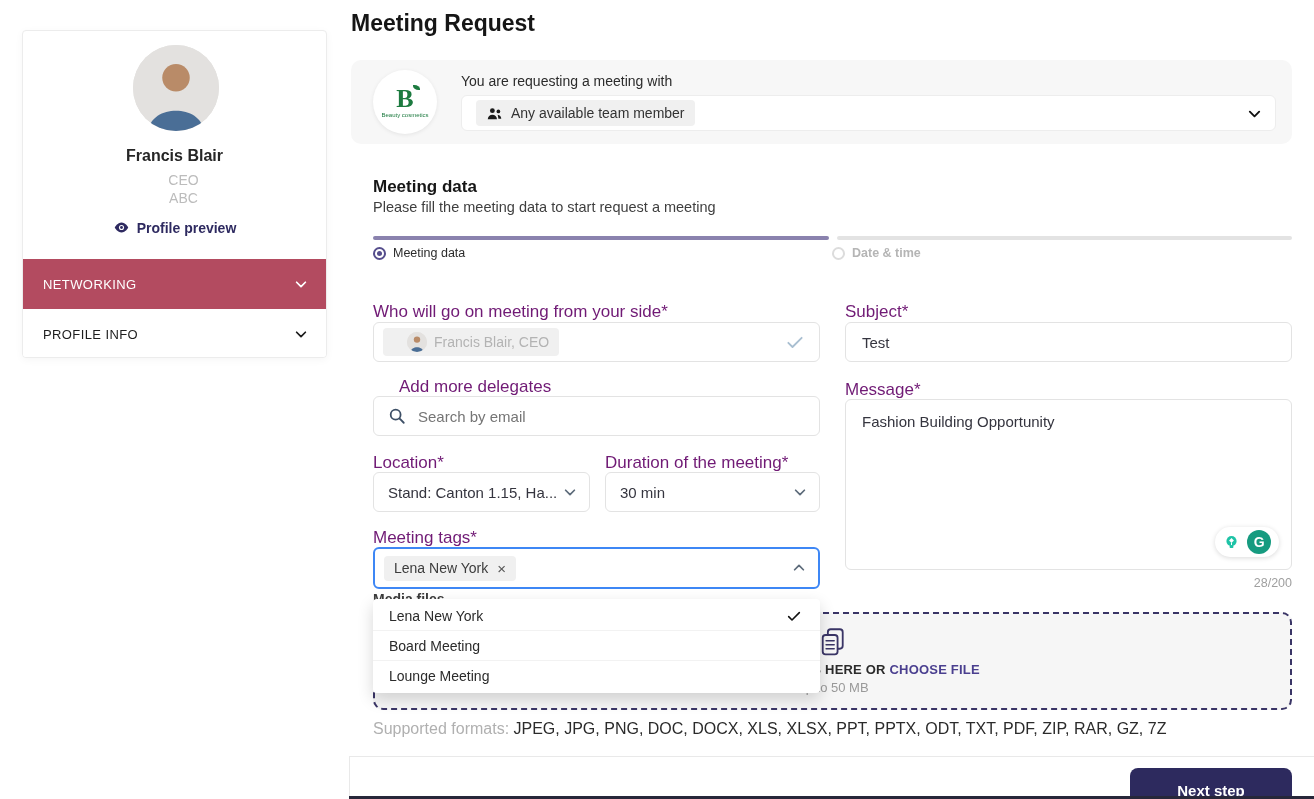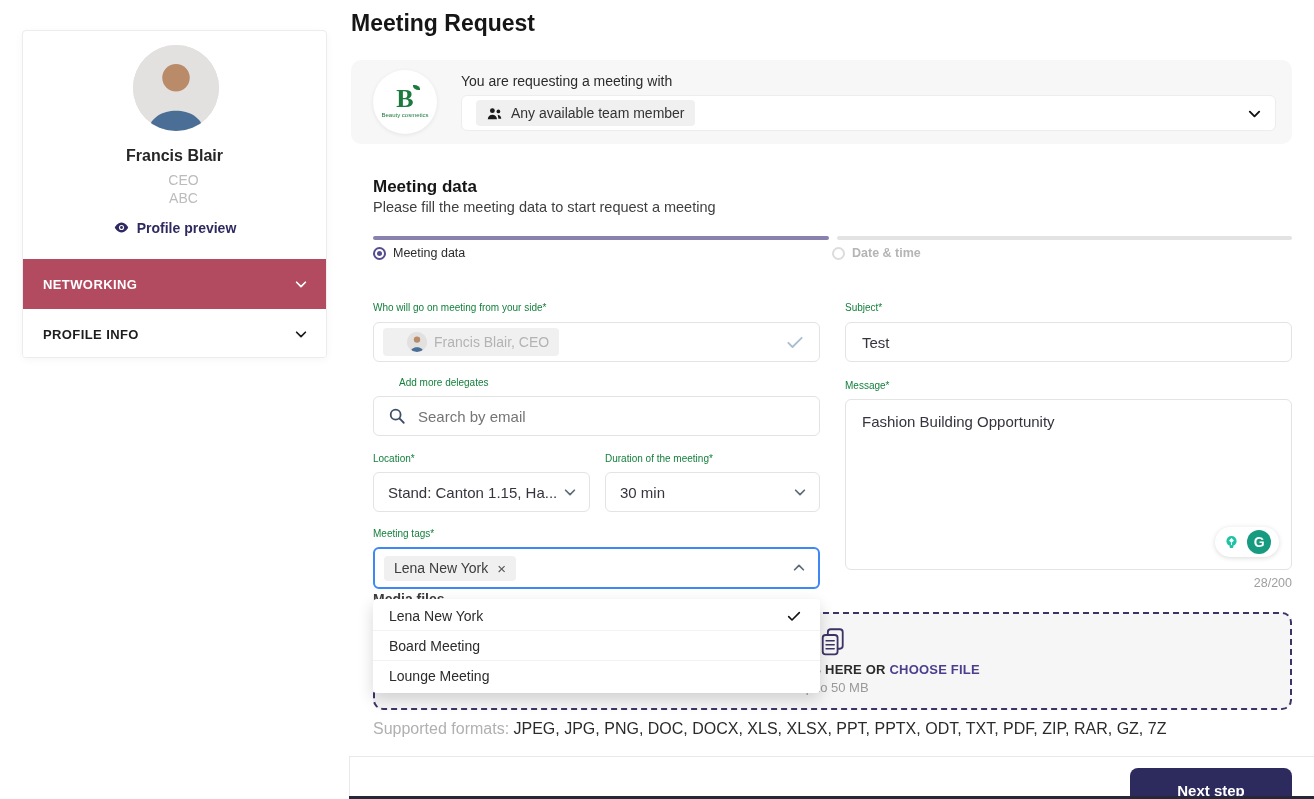--- a/index.html
+++ b/index.html
@@ -14,21 +14,21 @@
   .avatar-lg { left:110px; top:14px; width:86px; height:86px; border-radius:50%;
     overflow:hidden; background:#e3e1df; }
   .profile-name { left:0; top:116px; width:100%; text-align:center; font-size:16px;
     font-weight:700; color:#262626; }
   .profile-role, .profile-company { left:9px; width:100%; text-align:center;
     font-size:14px; color:#bcbcbc; }
   .profile-role { top:141px; } .profile-company { top:159px; }
   .profile-preview { left:0; top:188px; width:100%; display:flex; justify-content:center;
     align-items:center; gap:7px; font-size:14px; font-weight:700; color:#2e2a60; cursor:pointer; }
   .menu-item { left:0; width:305px; height:50px; display:flex; align-items:center;
-    justify-content:space-between; padding:0 20px; font-size:13px; font-weight:700;
+    justify-content:space-between; padding:0 20px; font-size:13px; font-weight:400;
     letter-spacing:.4px; cursor:pointer; }
   .menu-active { top:228px; background:#b34b60; color:#fff; }
   .menu-plain  { top:278px; background:#fff; color:#1d1d1d; }
 
   
   .page-title { left:351px; top:10px; font-size:23px; font-weight:700; color:#161616; }
   .banner { left:351px; top:60px; width:941px; height:84px; background:#f7f7f7; border-radius:10px; }
   .logo-circle { left:22px; top:10px; width:64px; height:64px; background:#fff; border-radius:50%;
     box-shadow:0 1px 4px rgba(0,0,0,.08); display:flex; flex-direction:column;
     align-items:center; justify-content:center; }
@@ -52,21 +52,21 @@
   .bar-active { left:373px; width:456px; background:#8a82ae; }
   .bar-idle { left:837px; width:455px; background:#e3e3e3; }
   .step { top:246px; display:flex; align-items:center; gap:7px; font-size:12.5px; }
   .step1 { left:373px; color:#2b2b2b; } .step2 { left:832px; color:#b5b5b5;font-weight:bold; }
   .radio-on { width:13px; height:13px; border-radius:50%; border:2px solid #554d8c;
     display:flex; align-items:center; justify-content:center; }
   .radio-on i { width:5px; height:5px; border-radius:50%; background:#554d8c; }
   .radio-off { width:13px; height:13px; border-radius:50%; border:2px solid #dcdcdc; background:#fff; }
 
   
-  .flabel { font-size:10px; color:#15803d; }
+  .flabel { font-size:17px; color:#701a75; }
   .fbox { background:#fff; border:1px solid #e3e3e3; border-radius:6px; }
   .chip { background:#f0f0f0; border-radius:4px; padding:4px 10px; display:inline-flex;
     align-items:center; gap:7px; font-size:14px; }
   .avatar-sm { width:20px; height:20px; border-radius:50%; overflow:hidden; background:#e3e1df; }
   input, textarea { font-family:"Liberation Sans", sans-serif; border:none; outline:none;
     background:transparent; }
   .select-box { display:flex; align-items:center; justify-content:space-between;
     padding:0 12px 0 14px; font-size:15px; color:#35353f; cursor:pointer; }
 
   .tags-box { left:373px; top:547px; width:447px; height:42px; border:2px solid #3e87f5;

